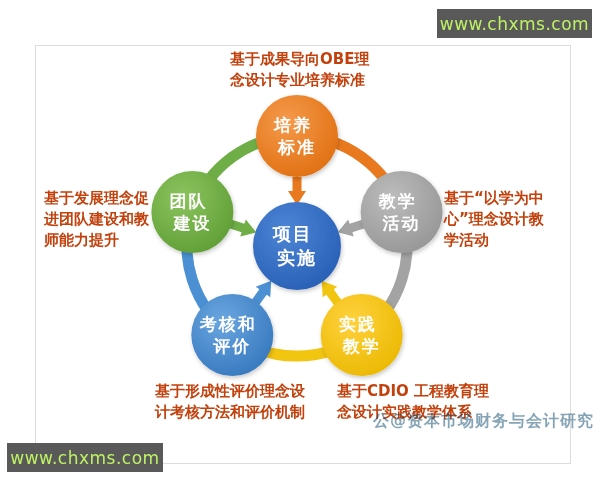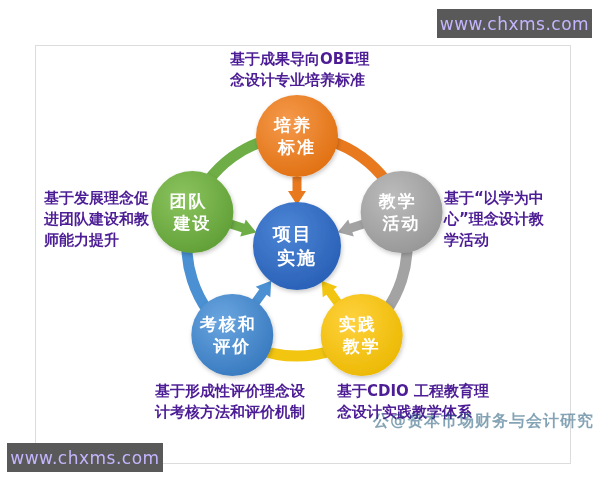--- a/index.html
+++ b/index.html
@@ -1,25 +1,25 @@
 <!DOCTYPE html>
 <html><head>
 <meta charset="utf-8">
 <style>
   html,body{margin:0;padding:0;background:#fff;}
   .page{position:relative;width:600px;height:480px;background:#ffffff;overflow:hidden;
         font-family:"DejaVu Sans","Liberation Sans",sans-serif;}
   .image-frame{position:absolute;left:35px;top:45px;width:534px;height:417px;
         border:1px solid #dcdcdc;background:#ffffff;}
-  .wm-bar{position:absolute;background:#595959;color:#c4b5fd;font-size:17px;
+  .wm-bar{position:absolute;background:#595959;color:#bef264;font-size:17px;
         display:flex;align-items:center;justify-content:center;letter-spacing:.5px;}
   .wm-bar.top{left:437px;top:9px;width:155px;height:29px;}
   .wm-bar.bottom{left:7px;top:443px;width:156px;height:29px;}
   .diagram-svg{position:absolute;left:0;top:0;}
-  .anno{position:absolute;color:#4c1d95;font-weight:bold;font-size:15px;line-height:21px;
+  .anno{position:absolute;color:#c2410c;font-weight:bold;font-size:15px;line-height:21px;
         white-space:pre-line;}
   .anno.top{left:230px;top:49px;}
   .anno.right{left:444px;top:188px;}
   .anno.left{left:44px;top:188px;}
   .anno.bleft{left:120px;top:381px;margin-left:35px;}
   .anno.bright{left:337px;top:381px;}
   .faint-wm{position:absolute;left:373px;top:411px;font-size:16px;font-weight:bold;
         color:#0c4a6e;opacity:.5;letter-spacing:1px;}
   .node-label{font-size:17px;font-weight:bold;fill:#ffffff;letter-spacing:2px;}
   .center-label{font-size:18px;font-weight:bold;fill:#ffffff;letter-spacing:2px;}

